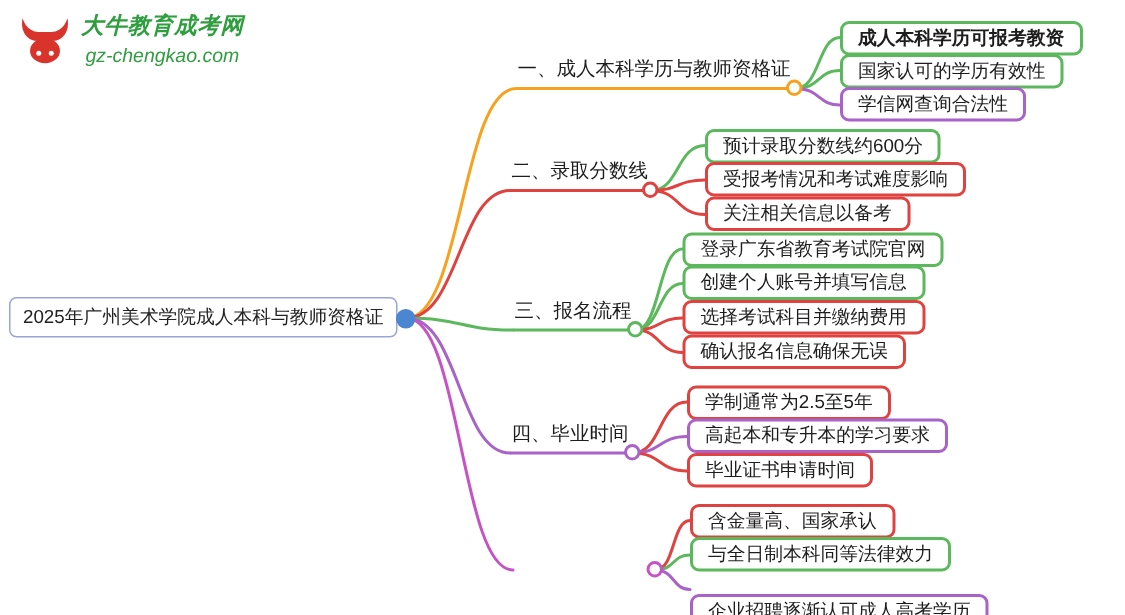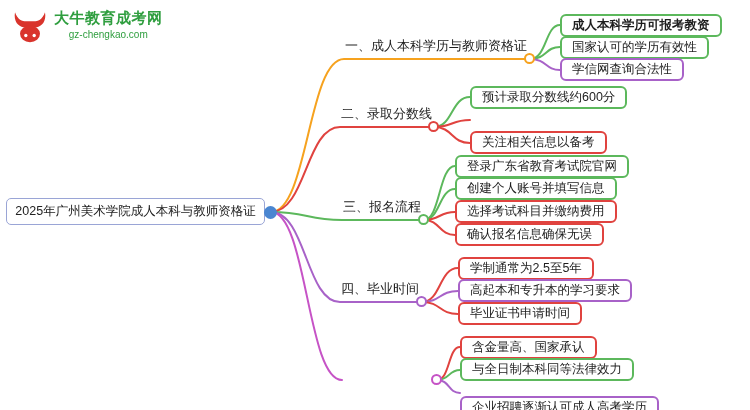--- a/index.html
+++ b/index.html
@@ -47,23 +47,23 @@
   .leaf{
     position:absolute;border:2px solid;border-radius:6px;padding:1px 10px;
     font-size:12.5px;line-height:17px;white-space:nowrap;background:#fff;color:#1d1d1d;
   }
   .b-green{border-color:var(--green,#5cb85c);}
   .b-red{border-color:var(--red,#e0433f);}
   .b-purple{border-color:var(--purple,#a862c8);}
 
   .logo{position:absolute;left:10px;top:8px;display:flex;align-items:flex-start;}
   .logo .bull{color:var(--brand_red,#d9342c);margin-right:4px;}
-  .logo-text{display:flex;flex-direction:column;align-items:center;}
+  .logo-text{display:flex;flex-direction:column;align-items:center;font-style:italic;}
   .brand{color:var(--brand_green,#2f9e3f);font-weight:bold;font-size:15px;letter-spacing:.5px;line-height:20px;}
-  .domain{color:var(--brand_green,#2f9e3f);font-size:10px;margin-top:1px;}
+  .domain{color:var(--brand_green,#2f9e3f);font-size:13px;margin-top:1px;}
 </style>
 </head>
 <body>
 
 <div id="canvas">
 
   <svg class="edges" width="750" height="410">
 
     <path class="s-orange" d="M271,212 C308,212 308,59 344,59"></path>
     <path class="s-red" d="M271,212 C306,212 306,127 340,127"></path>
@@ -118,20 +118,21 @@
   <span class="dot r-red" style="left:428px;top:121px;"></span>
   <span class="dot r-green" style="left:418px;top:214px;"></span>
   <span class="dot r-purple" style="left:416px;top:296px;"></span>
   <span class="dot r-magenta" style="left:431px;top:374px;"></span>
 
   <div class="leaf b-green" style="left:560px;top:14px;font-weight:bold;">成人本科学历可报考教资</div>
   <div class="leaf b-green" style="left:560px;top:36px;">国家认可的学历有效性</div>
   <div class="leaf b-purple" style="left:560px;top:58px;">学信网查询合法性</div>
 
   <div class="leaf b-green" style="left:470px;top:86px;">预计录取分数线约600分</div>
+  <div class="leaf b-red" style="left:470px;top:108px;">受报考情况和考试难度影响</div>
   <div class="leaf b-red" style="left:470px;top:131px;">关注相关信息以备考</div>
 
   <div class="leaf b-green" style="left:455px;top:155px;">登录广东省教育考试院官网</div>
   <div class="leaf b-green" style="left:455px;top:177px;">创建个人账号并填写信息</div>
   <div class="leaf b-red" style="left:455px;top:200px;">选择考试科目并缴纳费用</div>
   <div class="leaf b-red" style="left:455px;top:223px;">确认报名信息确保无误</div>
 
   <div class="leaf b-red" style="left:458px;top:257px;">学制通常为2.5至5年</div>
   <div class="leaf b-purple" style="left:458px;top:279px;text-align:right;">高起本和专升本的学习要求</div>
   <div class="leaf b-red" style="left:458px;top:302px;">毕业证书申请时间</div>

